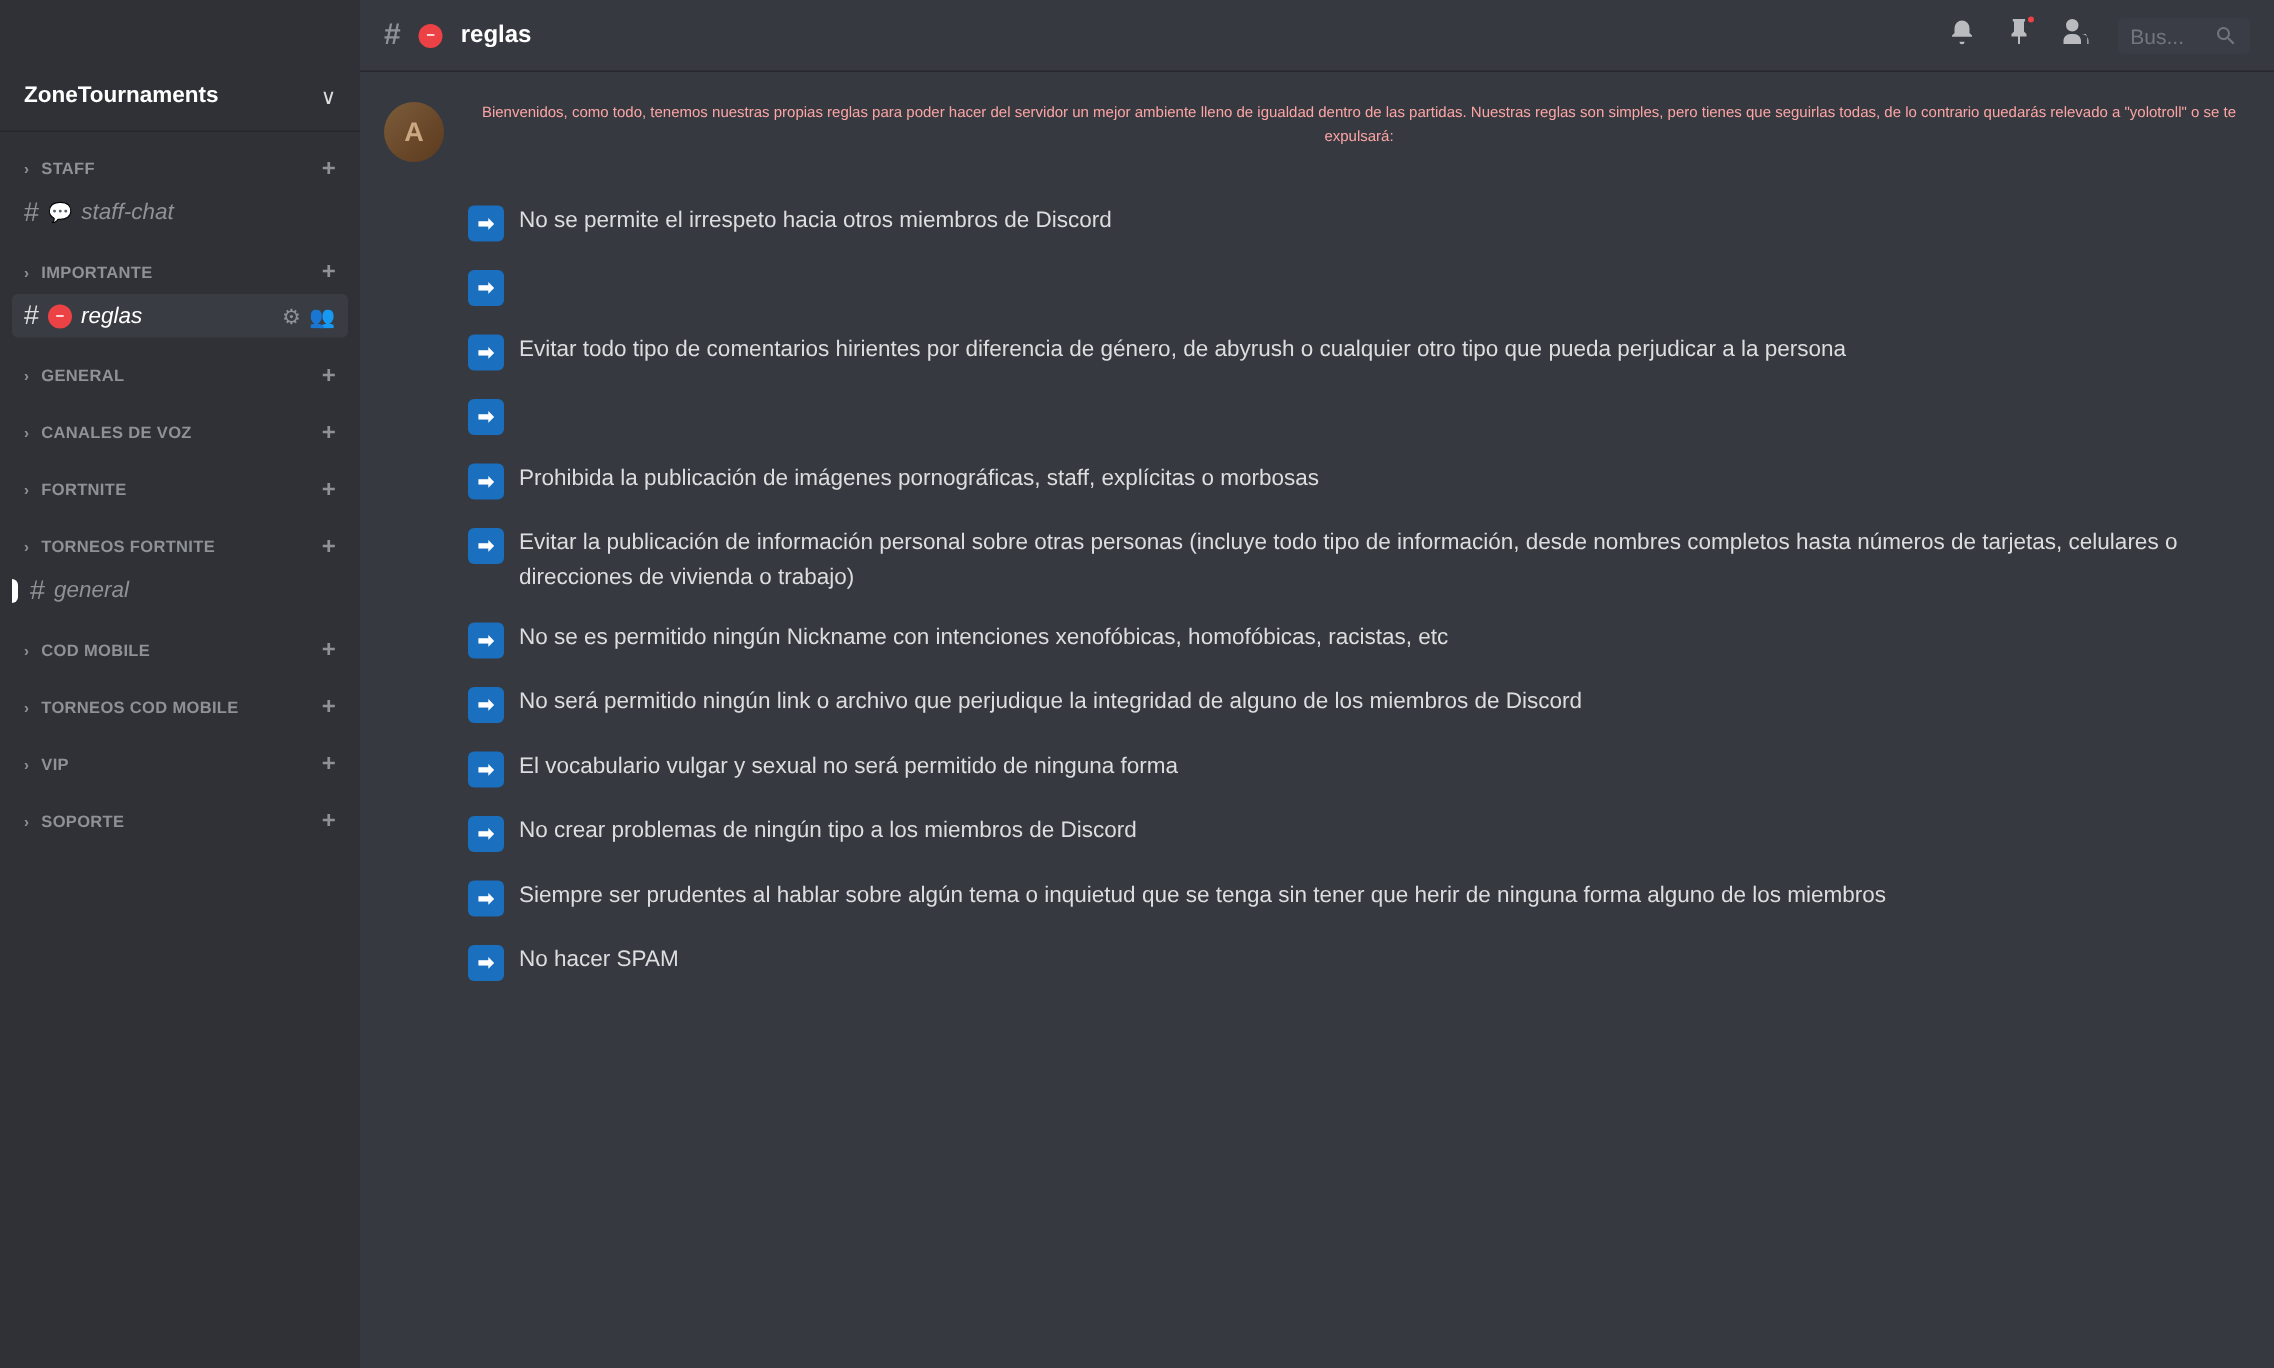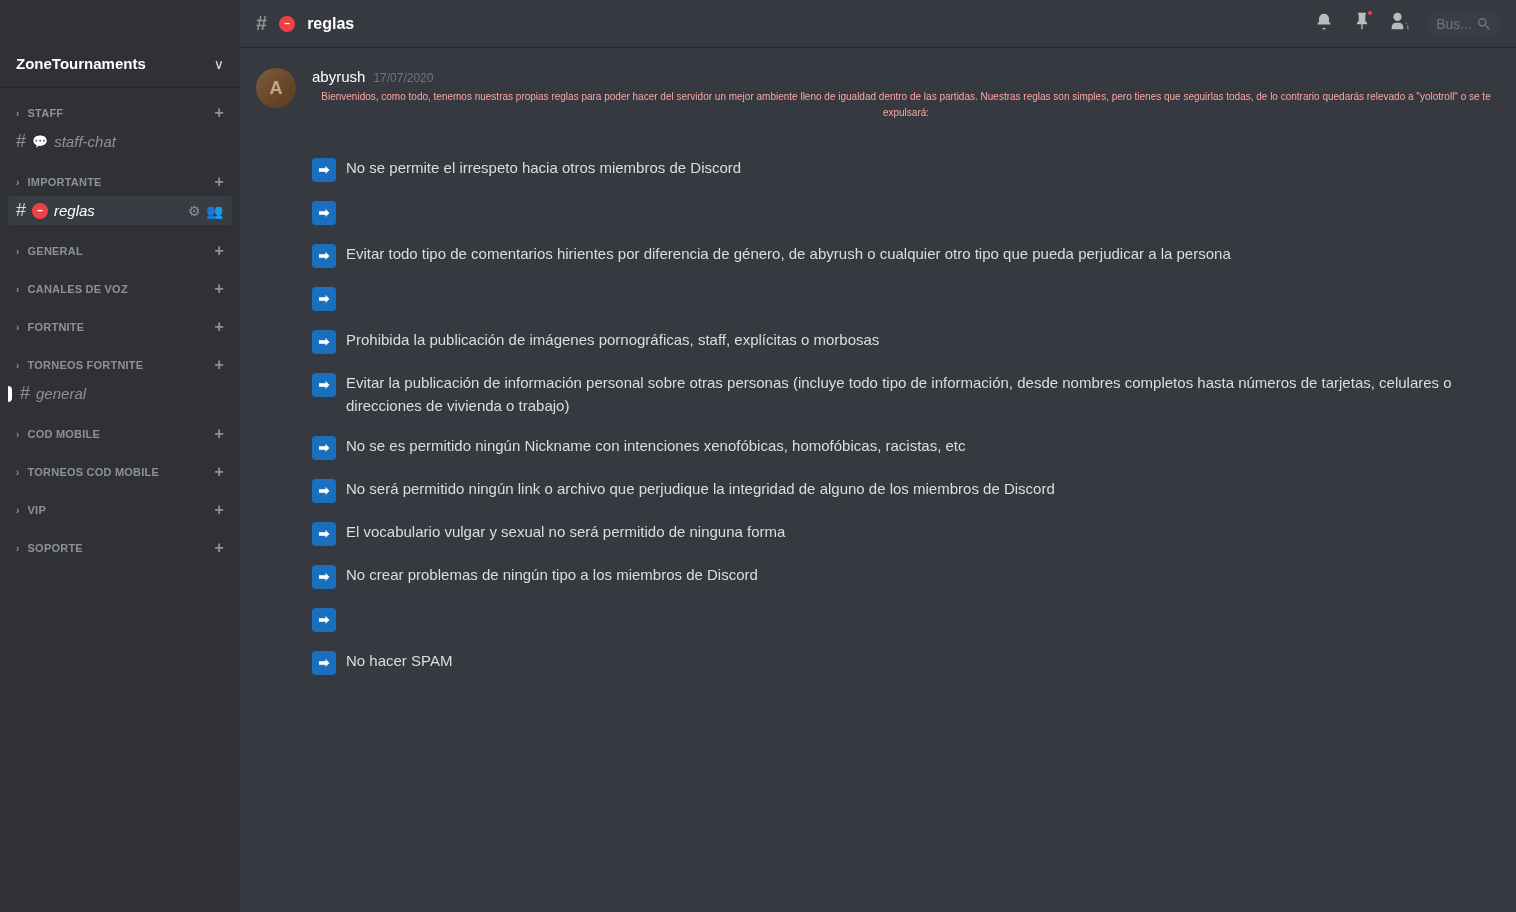--- a/index.html
+++ b/index.html
@@ -393,40 +393,36 @@
         <svg width="20" height="20" viewBox="0 0 24 24" fill="#b9bbbe">
           <path d="M16 12V4h1V2H7v2h1v8l-2 2v2h5.2v6h1.6v-6H18v-2l-2-2z"></path>
         </svg>
         <div class="notification-dot"></div>
       </div>
       <div class="topbar-icon">
         <svg width="20" height="20" viewBox="0 0 24 24" fill="#b9bbbe">
           <path d="M9 12A5 5 0 1 0 9 2a5 5 0 0 0 0 10zm6.39 2H7.5C4.46 14 2 16.46 2 19.5V22h14v-2.5C16 16.46 13.54 14 10.5 14h-1.11A6.9 6.9 0 0 0 9 14zm5 0c-.17 0-.33.01-.5.02A6.5 6.5 0 0 1 21 19.5V22h1v-2.5c0-3.04-2.46-5.5-5.5-5.5H20c-.21 0-.41.01-.61.02z"></path>
         </svg>
       </div>
-      <div style="background:#3a3d45;border-radius:4px;padding:4px 8px;display:flex;align-items:flex-start;gap:4px;cursor:text;color:#72767d;font-size:14px;">
+      <div style="background:#3a3d45;border-radius:4px;padding:4px 8px;display:flex;align-items:flex-start;gap:20px;cursor:text;color:#72767d;font-size:14px;">
         <span>Bus...</span>
         <svg width="16" height="16" viewBox="0 0 24 24" fill="#72767d">
           <path d="M15.5 14h-.79l-.28-.27A6.47 6.47 0 0 0 16 9.5 6.5 6.5 0 1 0 9.5 16c1.61 0 3.09-.59 4.23-1.57l.27.28v.79l5 4.99L20.49 19l-4.99-5zm-6 0C7.01 14 5 11.99 5 9.5S7.01 5 9.5 5 14 7.01 14 9.5 11.99 14 9.5 14z"></path>
         </svg>
       </div>
     </div>
   </div>
 
   <div class="messages-area">
     <div class="message-group">
 
       <div class="avatar" style="background: linear-gradient(135deg, #7b5c3a, #5c3a1e);">
         <span style="font-size:18px;font-weight:700;color:#cba882;">A</span>
       </div>
       <div class="message-content">
-        <div class="message-header">
-          <span class="message-author">abyrush</span>
-          <span class="message-timestamp">17/07/2020</span>
-        </div>
         <p class="intro-text">Bienvenidos, como todo, tenemos nuestras propias reglas para poder hacer del servidor un mejor ambiente lleno de igualdad dentro de las partidas. Nuestras reglas son simples, pero tienes que seguirlas todas, de lo contrario quedarás relevado a "yolotroll" o se te expulsará:</p>
       </div>
     </div>
 
     <div class="rules-list" style="padding-left: 72px;">
 
     <div class="rule-item">
           <span class="rule-arrow" style="background: rgb(26, 111, 190); font-size: 13px;">➡</span>
           <span>No se permite el irrespeto hacia otros miembros de Discord</span>
         </div>
@@ -459,20 +455,21 @@
         <div class="rule-item">
           <span class="rule-arrow" style="background: rgb(26, 111, 190); font-size: 13px;">➡</span>
           <span>El vocabulario vulgar y sexual no será permitido de ninguna forma</span>
         </div>
         <div class="rule-item">
           <span class="rule-arrow" style="background: rgb(26, 111, 190); font-size: 13px;">➡</span>
           <span>No crear problemas de ningún tipo a los miembros de Discord</span>
         </div>
         <div class="rule-item">
           <span class="rule-arrow" style="background: rgb(26, 111, 190); font-size: 13px;">➡</span>
+          <span>Siempre ser prudentes al hablar sobre algún tema o inquietud que se tenga sin tener que herir de ninguna forma alguno de los miembros</span>
         </div>
         <div class="rule-item">
           <span class="rule-arrow" style="background: rgb(26, 111, 190); font-size: 13px;">➡</span>
           <span>No hacer SPAM</span>
         </div>
       </div>
   </div>
 
 </div>
 

